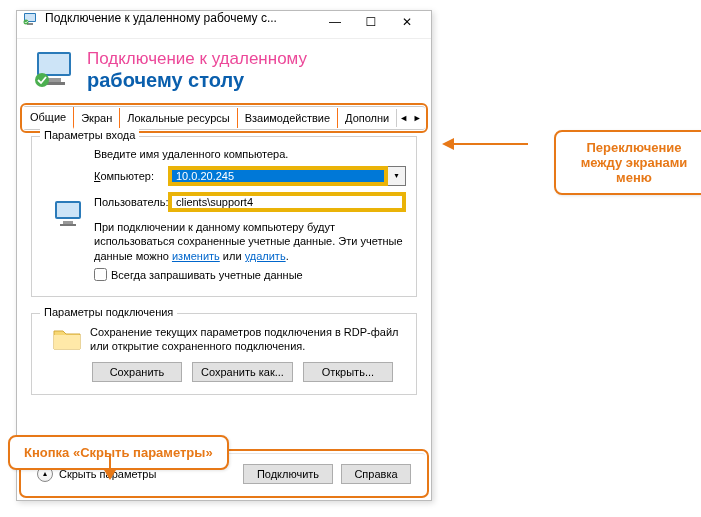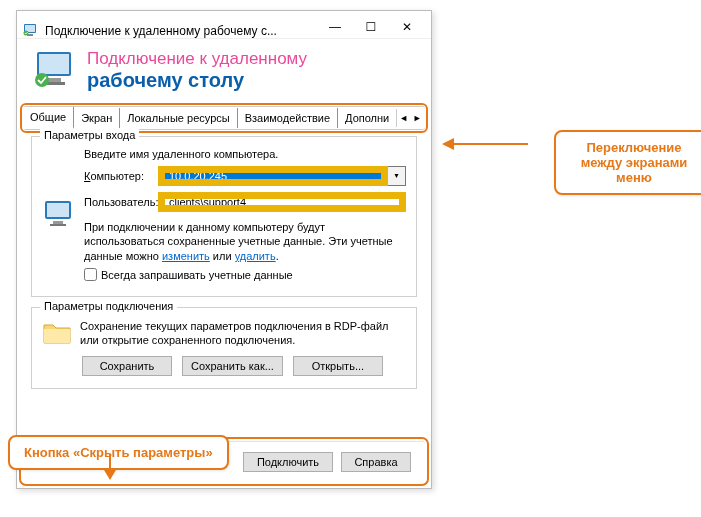--- a/index.html
+++ b/index.html
@@ -1,39 +1,39 @@
 <!DOCTYPE html>
 <html><head>
 <meta charset="utf-8">
 <style>
   * { box-sizing: border-box; }
   body { margin: 0; font-family: "Segoe UI", Tahoma, sans-serif; font-size: 11px; background: #fff; width: 701px; height: 517px; position: relative; }
   .window { position: absolute; left: 16px; top: 10px; width: 416px; border: 1px solid #bbb; background: #fff; box-shadow: 2px 2px 6px rgba(0,0,0,0.15); }
-  .titlebar { height: 28px; display: flex; align-items: flex-end; padding: 0 6px; background: #fff; border-bottom: 1px solid #eee; }
+  .titlebar { height: 28px; display: flex; align-items: flex-start; padding: 0 6px; background: #fff; border-bottom: 1px solid #eee; }
   .titlebar .app-icon { width: 16px; height: 16px; margin-right: 6px; }
   .titlebar .title { flex: 1; font-size: 12px; color: #000; }
   .titlebar .winbtn { width: 36px; height: 22px; display: flex; align-items: center; justify-content: center; color: #000; font-size: 12px; }
   .banner { display: flex; align-items: center; padding: 10px 16px 14px 16px; }
   .banner-icon { width: 44px; height: 40px; margin-right: 10px; flex-shrink: 0; }
   .banner-text .l1 { font-size: 17px; color: #ec4899; font-weight: 400; line-height: 1.15; }
   .banner-text .l2 { font-size: 20px; color: #0a5fad; font-weight: 700; line-height: 1.15; }
   .tabs-wrap { display: flex; align-items: center; border-bottom: 1px solid #ccc; border-top: 1px solid #ccc; margin: 0 6px; outline: 2px solid #e77817; outline-offset: 1px; border-radius: 3px; }
   .tab { padding: 4px 7px; font-size: 11px; border-right: 1px solid #f97316; background: #fff; cursor: default; }
   .tab.active { background: #fff; border-bottom: 2px solid #fff; font-weight: 400; }
   .tabscroll { width: 14px; height: 18px; display: flex; align-items: center; justify-content: center; border-left: 1px solid #ccc; font-size: 9px; }
   .tabscroll:last-child { border-left: none; }
   .body { padding: 6px 14px 10px 14px; }
-  .group { border: 1px solid #d0d0d0; padding: 8px 10px 12px 10px; margin-bottom: 10px; position: relative; }
+  .group { border: 1px solid #d0d0d0; padding: 8px 10px 12px 20px; margin-bottom: 16px; position: relative; }
   .group-title { position: absolute; top: -8px; left: 8px; background: #fff; padding: 0 4px; font-size: 11px; }
   .row { display: flex; align-items: center; margin: 3px 0; }
   .login-icon { width: 34px; height: 34px; margin-right: 8px; flex-shrink: 0; }
   .intro { font-size: 11px; margin-bottom: 6px; }
   .lbl { width: 74px; font-size: 11px; }
   .lbl .u { text-decoration: underline; }
-  input[type=text].fld { flex: 1; font-size: 11px; padding: 2px 4px; border: 7px solid #eab308; height: 20px; }
+  input[type=text].fld { flex: 1; font-size: 11px; padding: 2px 4px; border: 4px solid #eab308; height: 20px; }
   .combo { display: flex; flex: 1; }
   .combo input { flex: 1; }
   .combo .dd { width: 18px; height: 20px; border: 1px solid #777; border-left: none; display: flex; align-items: center; justify-content: center; font-size: 8px; background: #f3f3f3; }
   .note { font-size: 11px; margin-top: 8px; line-height: 1.35; }
   .note a { color: #0066cc; text-decoration: underline; }
   .cb { display: flex; align-items: flex-end; margin-top: 4px; font-size: 11px; }
   .cb input { margin: 0 4px 0 0; }
   .folder-icon { width: 30px; height: 28px; margin-right: 8px; flex-shrink: 0; }
   .btnrow { display: flex; gap: 10px; margin-top: 8px; padding-left: 40px; }
   button.btn { font-size: 11px; padding: 3px 8px; min-width: 90px; background: #e1e1e1; border: 1px solid #adadad; }

